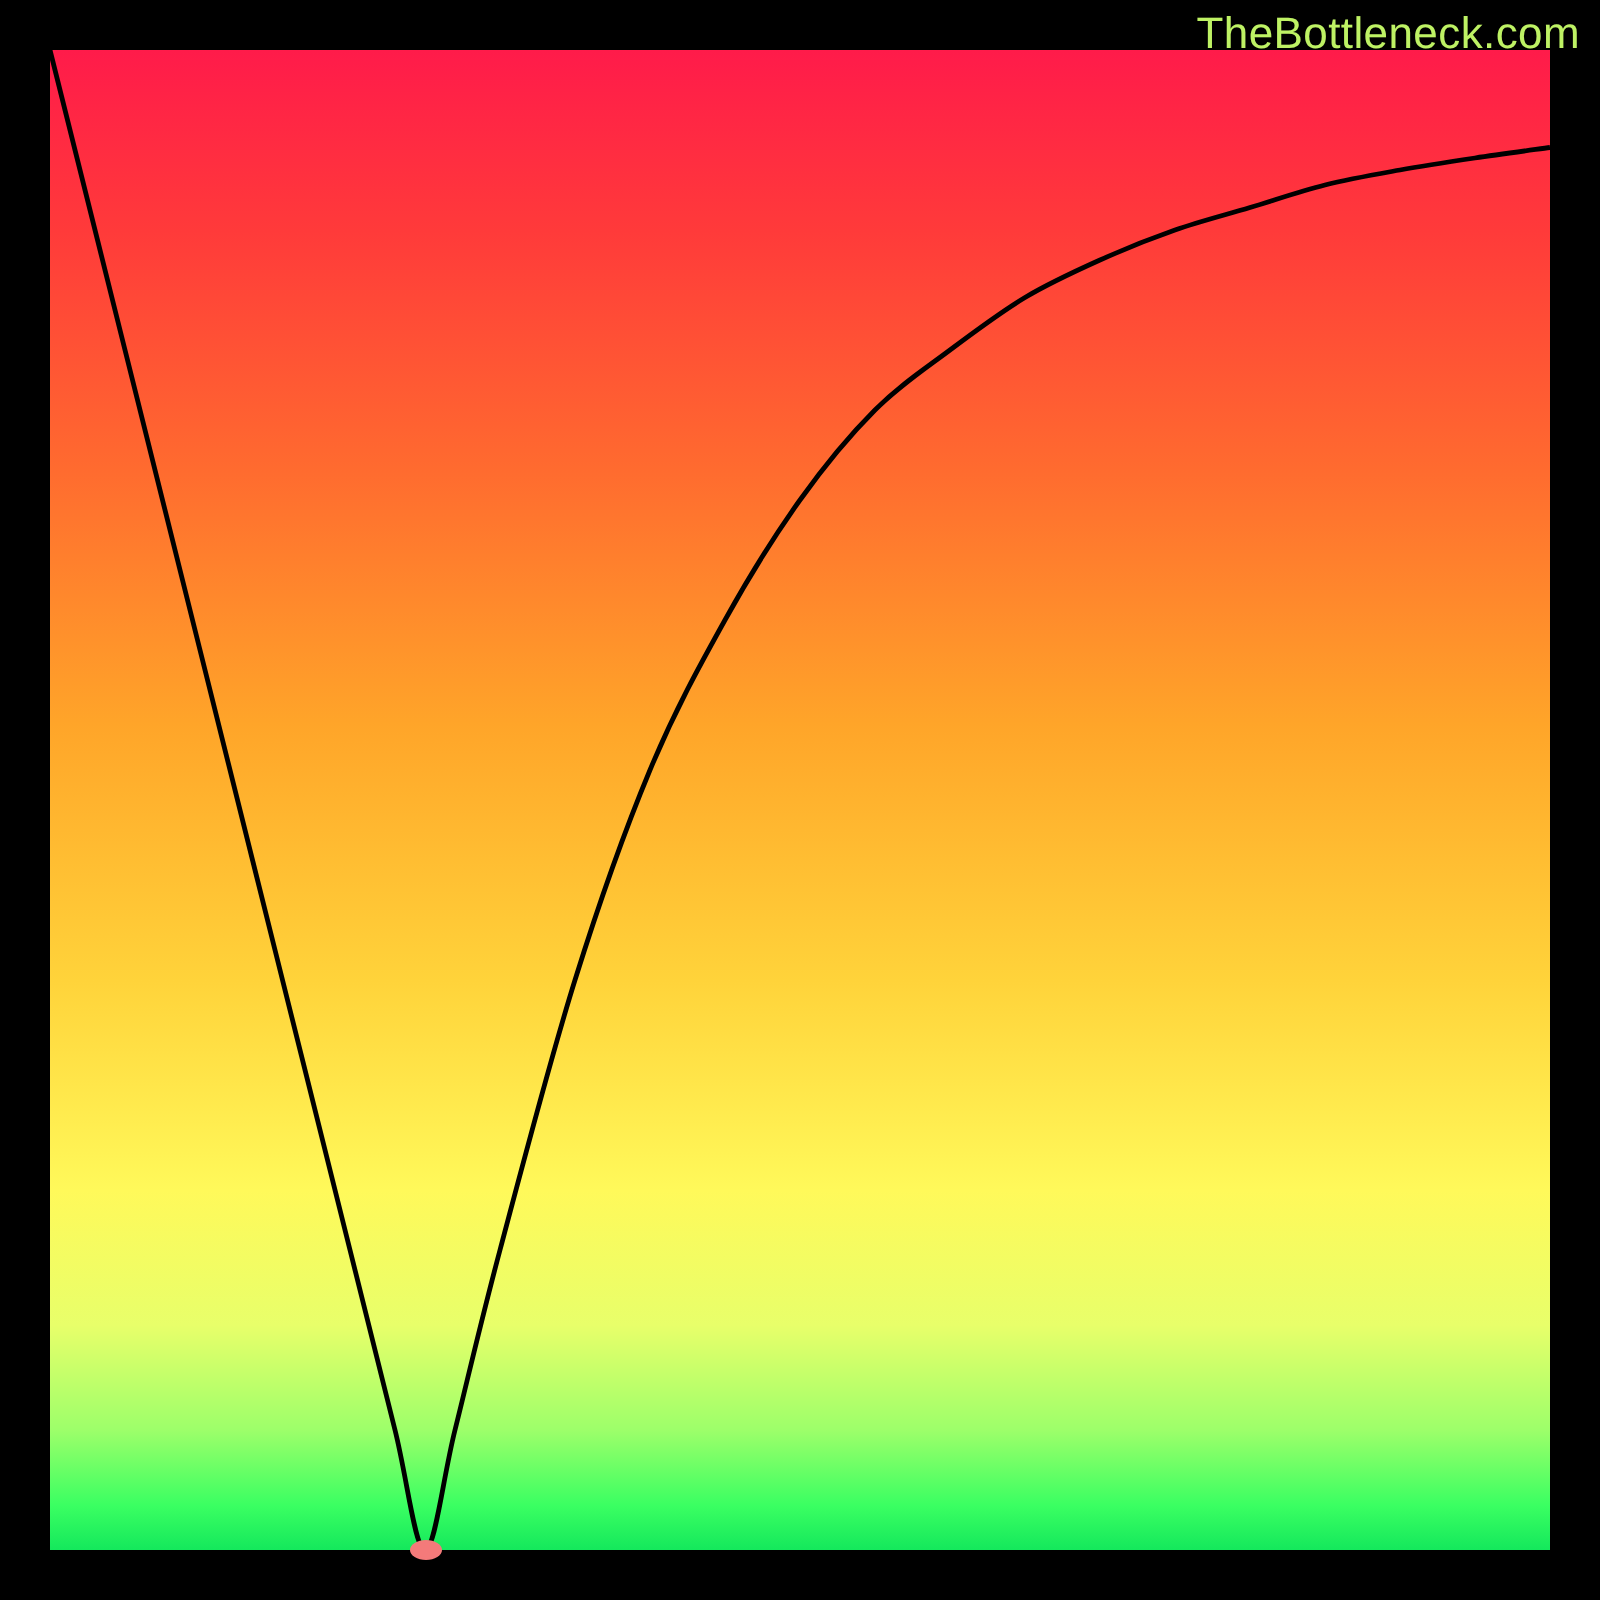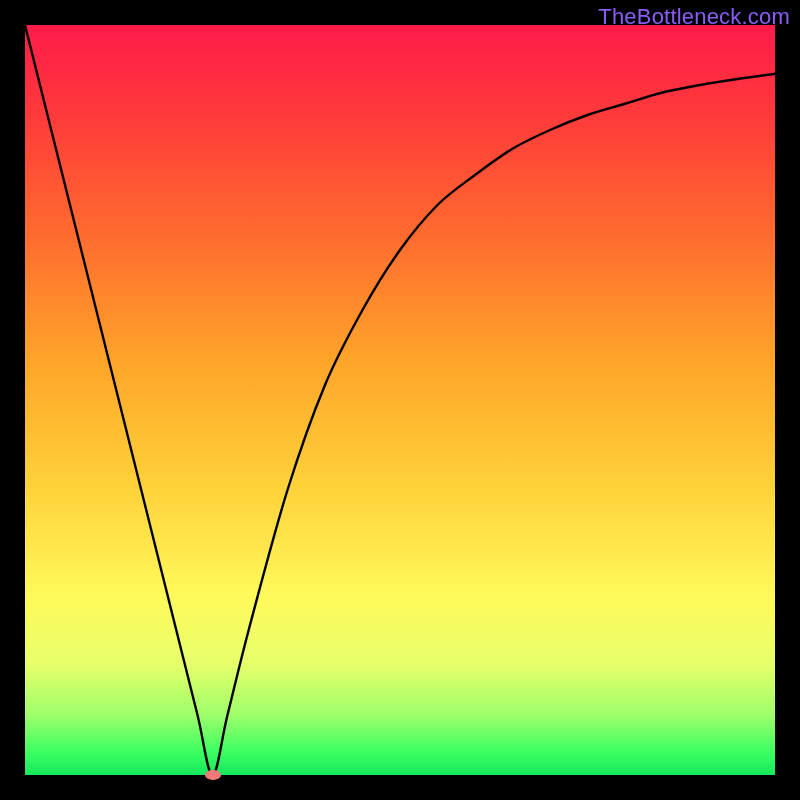--- a/index.html
+++ b/index.html
@@ -32,21 +32,21 @@
       #fff95a 76%,
       #e8ff6a 85%,
       #9dff6a 92%,
       #3bff62 97%,
       #14e85c 100%);
   }
   .watermark {
     position: absolute;
     top: 4px;
     right: 10px;
-    color: #8b5cf6;
+    color: #bef264;
     font-size: 22px;
     font-weight: 500;
     letter-spacing: 0.2px;
     z-index: 10;
   }
   svg.curve {
     position: absolute;
     left: 0;
     top: 0;
     width: 750px;

